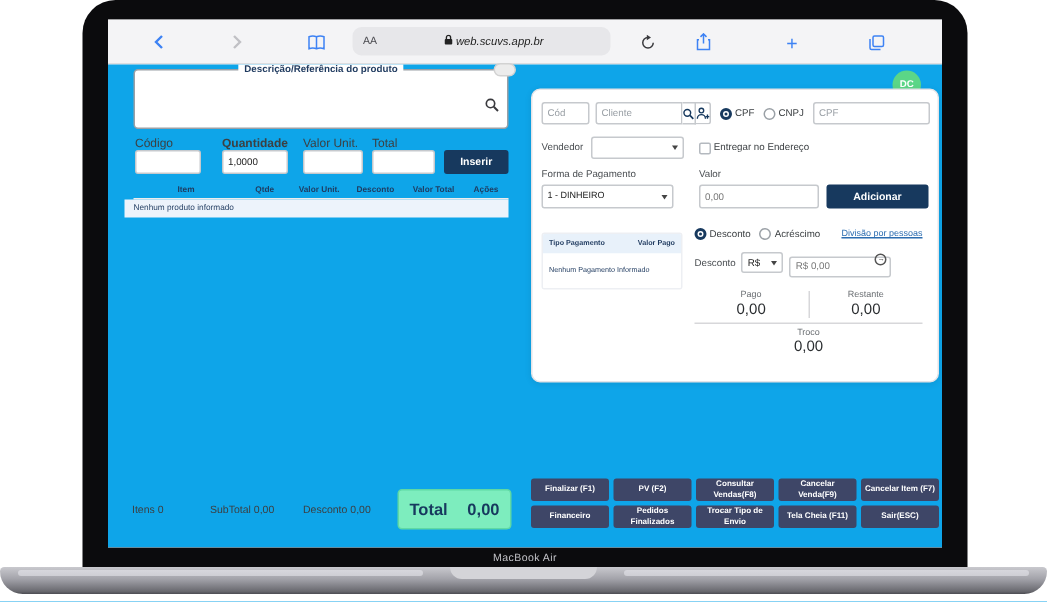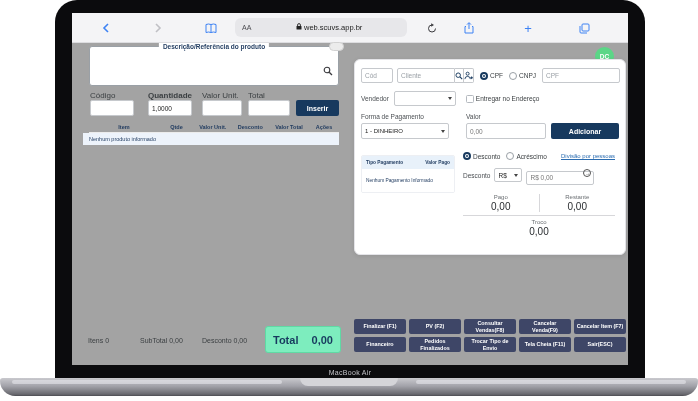--- a/index.html
+++ b/index.html
@@ -25,24 +25,24 @@
 
   
   .toolbar { position:relative; height:30px; background:#f4f4f6; border-bottom:1px solid #dddde0; }
   .tb { position:absolute; top:0; height:30px; display:flex; align-items:center; justify-content:center; }
   .tb svg { display:block; }
   .blue { color:#3d82f4; }
   .pill { position:absolute; left:163px; top:5px; width:172px; height:19px; background:#e7e7ea;
           border-radius:6px; display:flex; align-items:center; }
   .pill .aa { font-size:7px; color:#4b4b50; margin-left:7px; }
   .pill .url { flex:1; display:flex; align-items:flex-start; justify-content:center; gap:2px;
-               font-size:7.5px; color:#222; }
-
-  
-  .app { position:relative; height:322px; background:#a3a3a3;padding-left:24px; }
+               font-size:7.5px; color:#222;font-style:italic; }
+
+  
+  .app { position:relative; height:322px; background:#0ea5e9;padding-left:24px; }
 
   input, .fake-select { border:1px solid #c6c9cd; border-radius:2px; background:#fff;
           font-size:6.5px; color:#222; padding:0 3px; outline:none; }
   input::placeholder { color:#9aa0a6; }
   .fake-select { display:flex; align-items:center; justify-content:space-between; }
   .caret { width:0; height:0; border-left:2.5px solid transparent; border-right:2.5px solid transparent;
            border-top:3.5px solid #444; }
 
   
   .fieldset { position:absolute; left:17px; top:3px; width:250px; height:40px;

